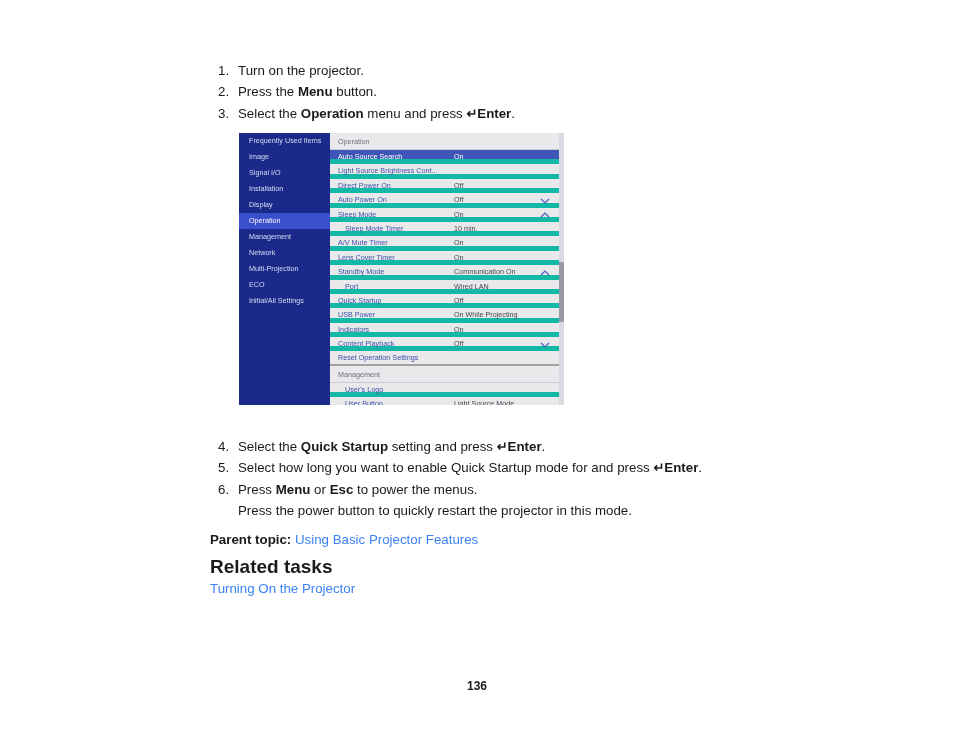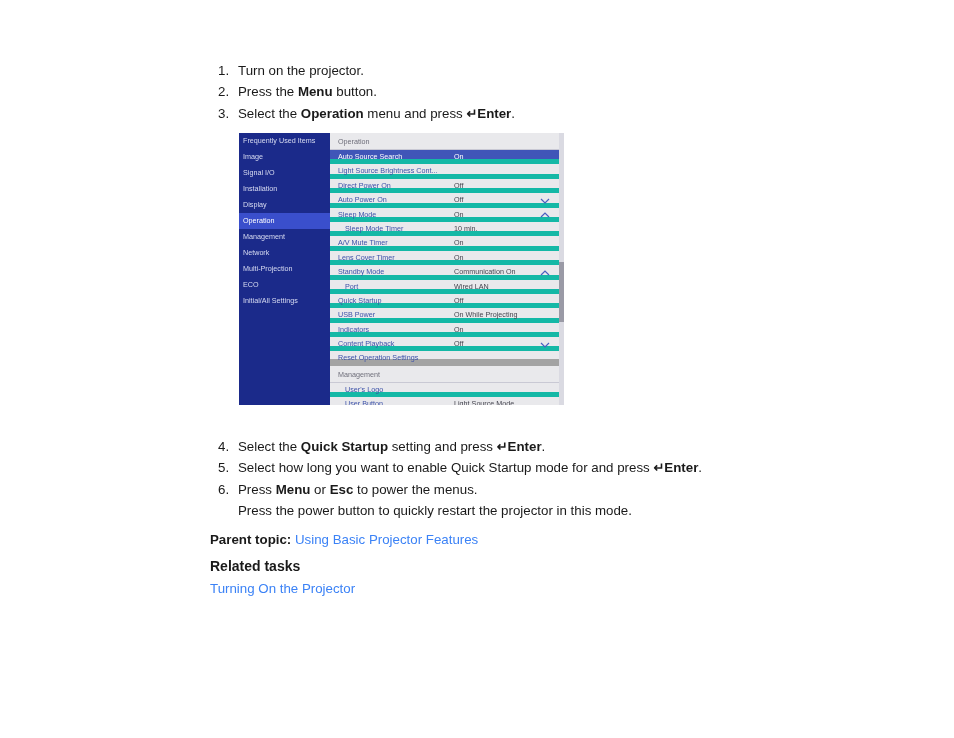--- a/index.html
+++ b/index.html
@@ -70,21 +70,21 @@
     position: absolute;
     left: 0; top: 0;
     width: 91px;
     height: 272px;
     background: #1b2a8a;
     box-sizing: border-box;
   }
   .osd-sidebar-item {
     height: 16px;
     line-height: 16px;
-    padding-left: 4px;
+    padding-left: 10px;
     color: #d8dcf2;
     font-size: 7.2px;
     white-space: nowrap;
     box-sizing: border-box;
   }
   .osd-sidebar-item.selected {
     background: #3a4fcc;
     color: #ffffff;
   }
 
@@ -108,21 +108,21 @@
   }
   .osd-row {
     position: relative;
     height: 14.4px;
     line-height: 14.4px;
     border-bottom: 5px solid #14b8a6;
     box-sizing: border-box;
     background: #e9e9ec;
   }
   .osd-row.sep-strong {
-    border-bottom: 7px solid #a3a3a3;
+    border-bottom: 2px solid #a3a3a3;
   }
   .osd-row.highlight {
     background: #4055b8;
   }
   .osd-label {
     position: absolute;
     left: 8px;
     top: 0;
     color: #3b50a8;
     font-size: 7.2px;
@@ -179,21 +179,21 @@
     color: #1a1a1a;
     padding-left: 28px;
   }
   .parent-topic {
     font-size: 13.3px;
     line-height: 21.3px;
     margin-top: 8px;
     color: #1a1a1a;
   }
   .related-head {
-    font-size: 14px;
+    font-size: 19px;
     line-height: 21.3px;
     font-weight: bold;
     margin-top: 6px;
     color: #1a1a1a;
   }
   a.link, .link {
     color: #3b82f6;
     text-decoration: none;
     font-weight: normal;
   }
@@ -396,14 +396,15 @@
       <span class="b">Parent topic:</span>
       <span class="link">Using Basic Projector Features</span>
     </div>
 
     <div class="related-head">Related tasks</div>
 
     <span class="link related-link">Turning On the Projector</span>
 
   </div>
 
+  <div class="footer-page">136</div>
 
 </div>
 
 </body></html>

